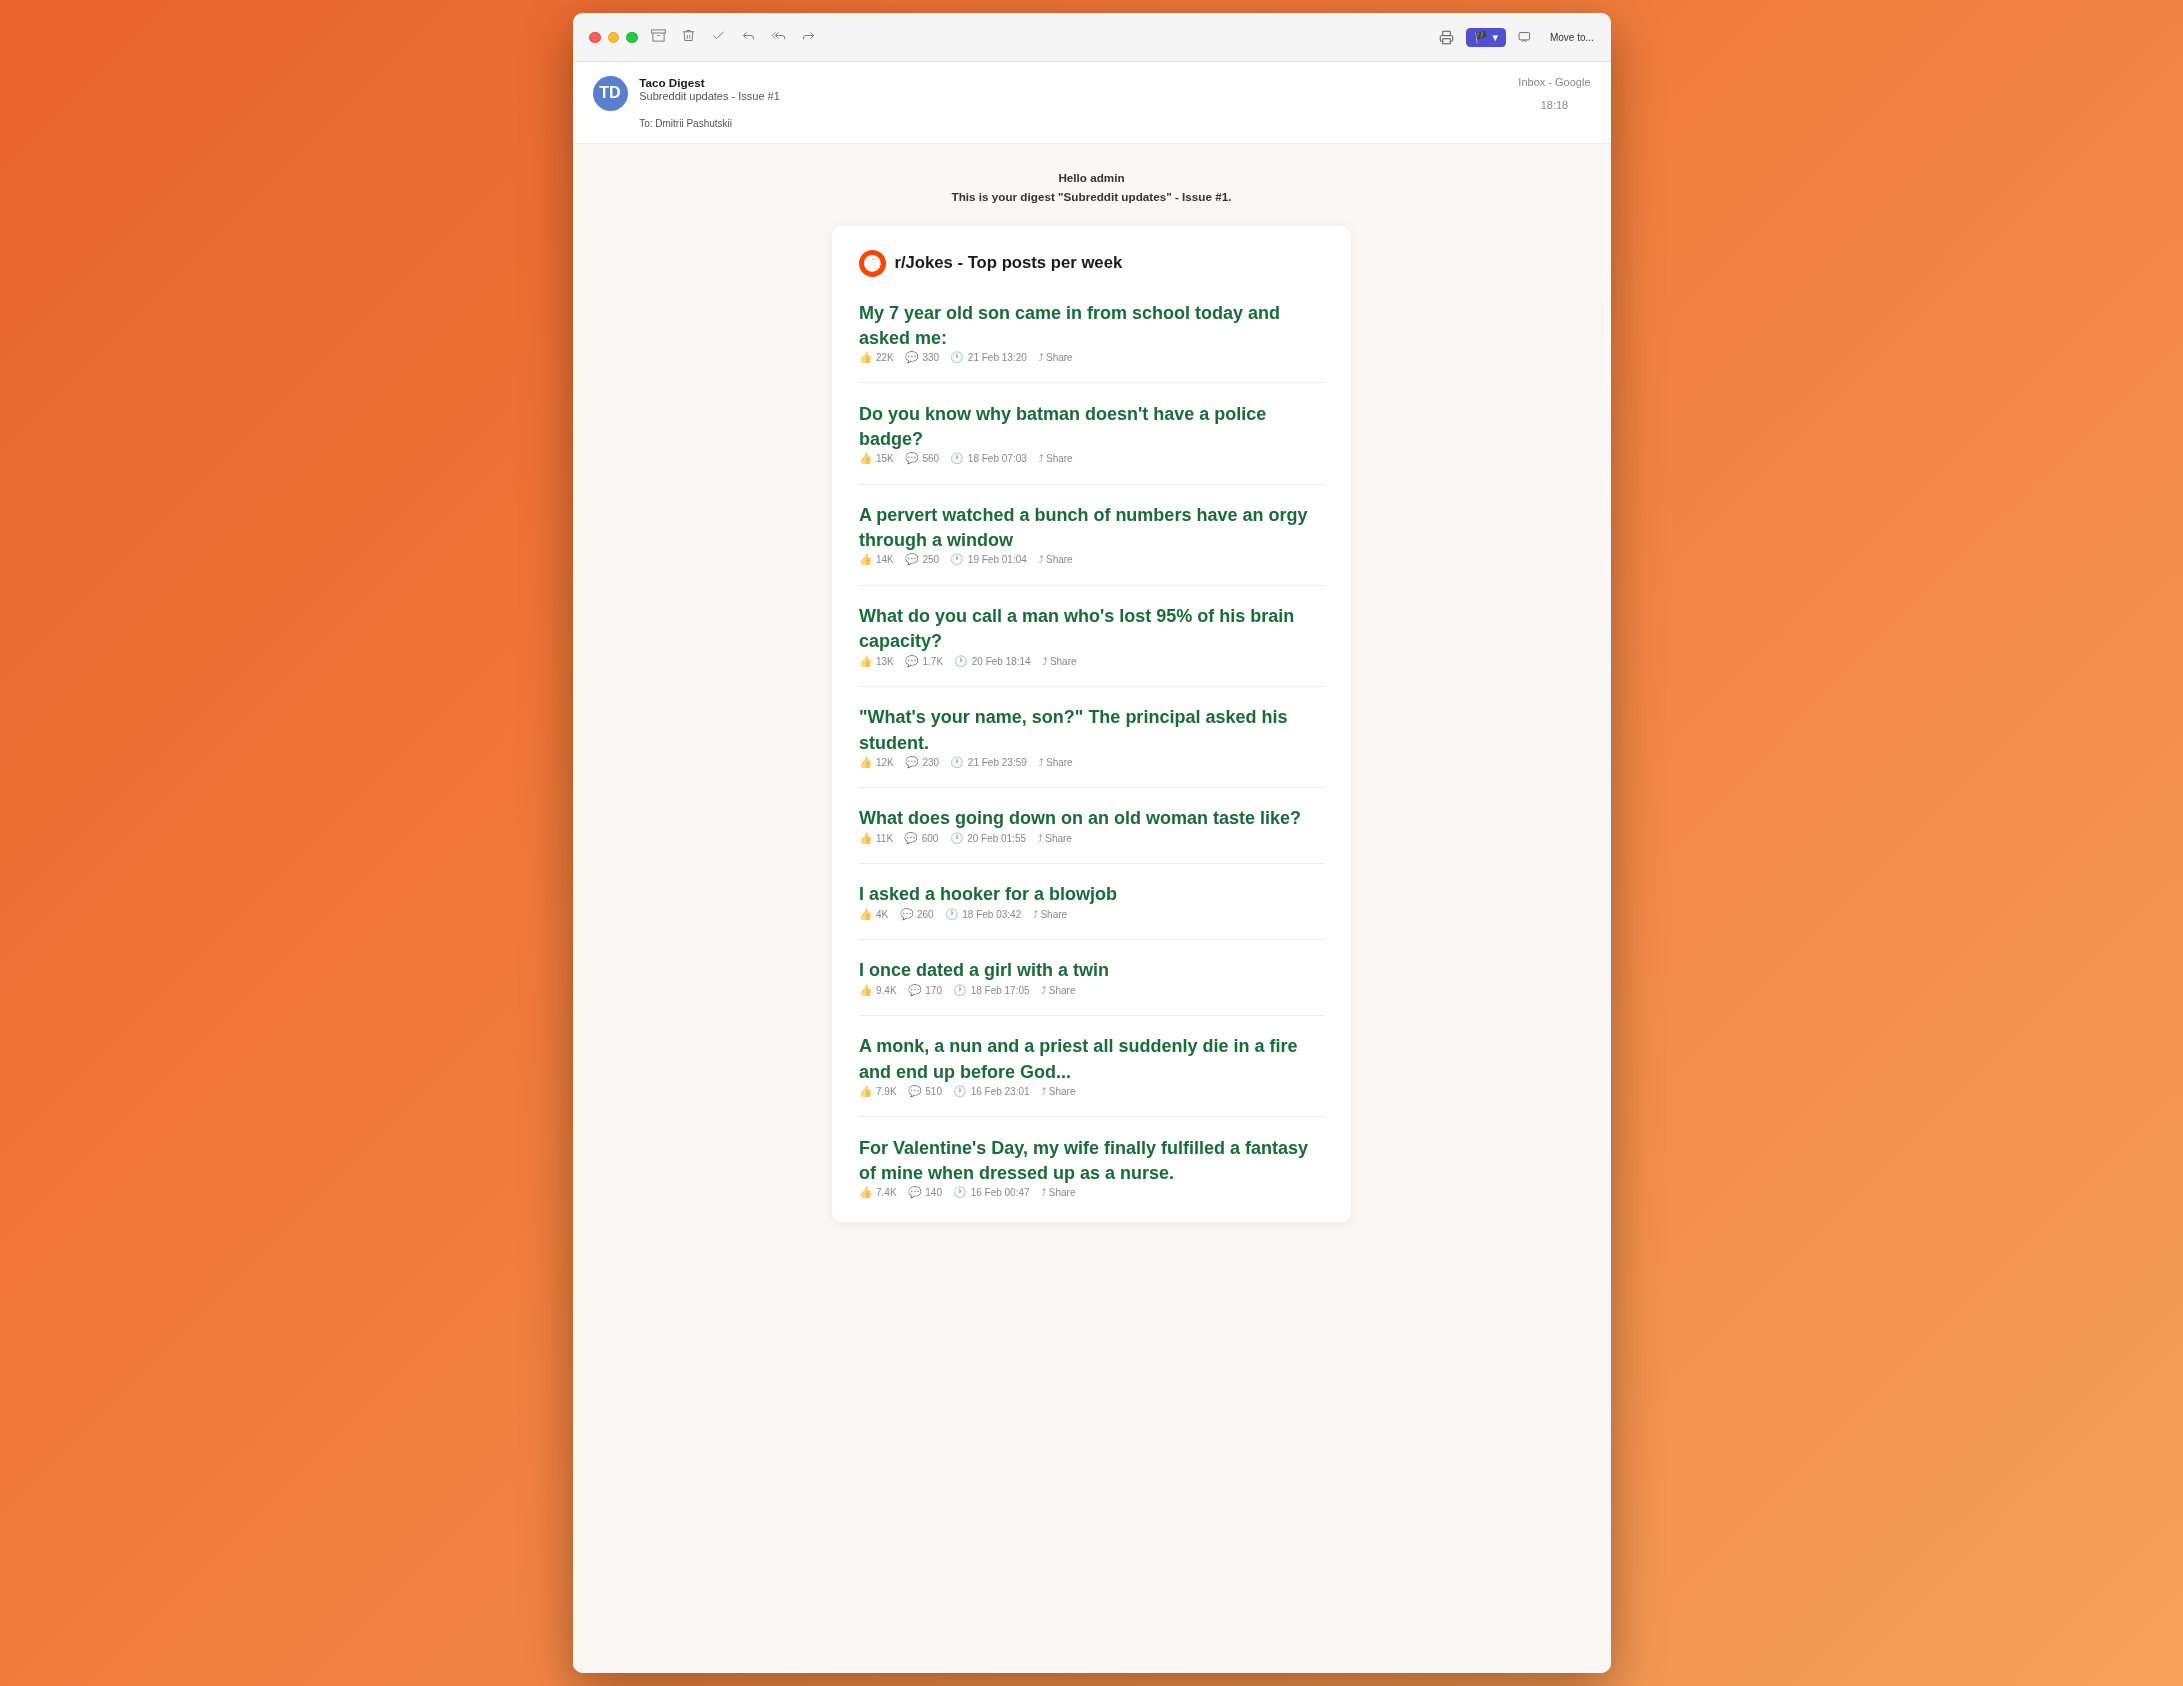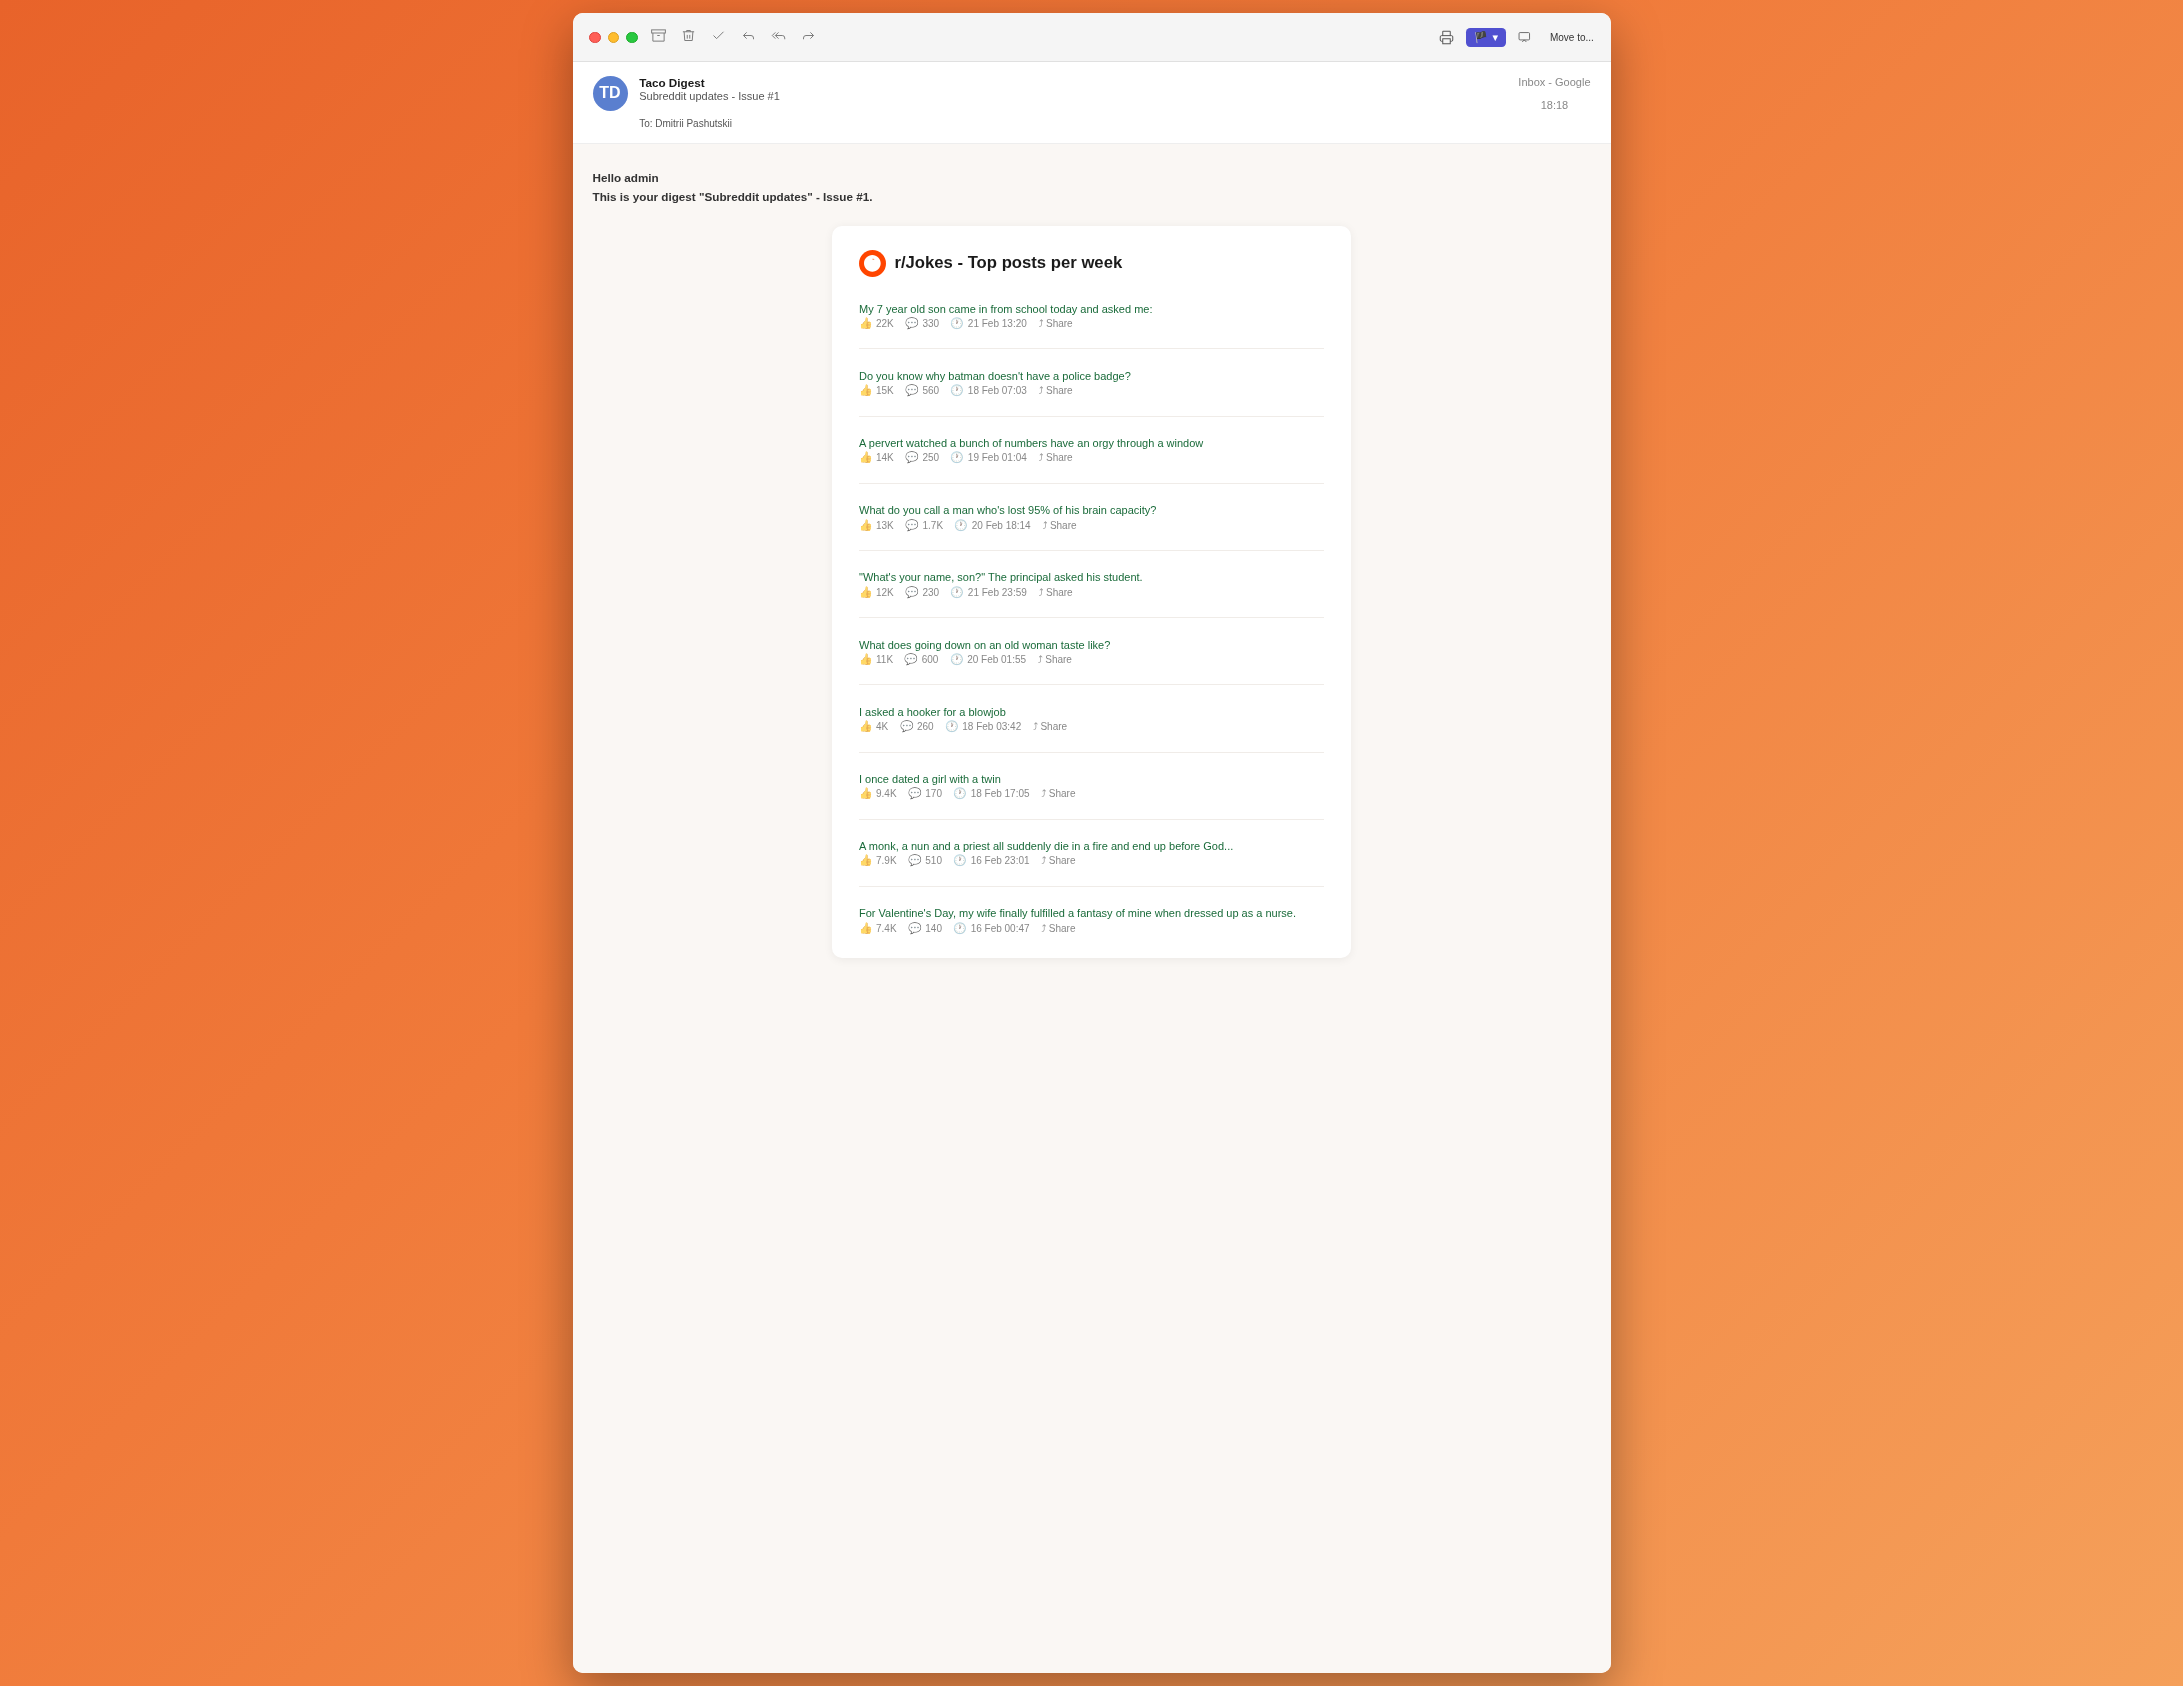--- a/index.html
+++ b/index.html
@@ -162,20 +162,21 @@
 
     
     .email-body {
       flex: 1;
       background: #faf7f4;
       padding: 25px 20px;
       overflow-y: auto;
     }
 
     .email-intro {
+      text-align: center;
       margin-bottom: 20px;
       font-size: 11.7px;
       color: #333;
       line-height: 1.6;
     }
     .email-intro .greeting { font-weight: 700; }
     .email-intro .subtitle { font-weight: 700; }
 
     
     .reddit-card {
@@ -223,22 +224,22 @@
       padding-bottom: 18.4px;
       border-bottom: 0.8px solid #f0ece8;
     }
     .post-item:last-child {
       border-bottom: none;
       margin-bottom: 0;
       padding-bottom: 0;
     }
 
     .post-title {
-      font-size: 11px;
-      font-weight: 400;
+      font-size: 18px;
+      font-weight: 700;
       color: #1a6b3a;
       cursor: pointer;
       line-height: 1.4;
       margin-bottom: 5px;
       text-decoration: none;
     }
 
     .post-meta {
       display: flex;
       align-items: center;

